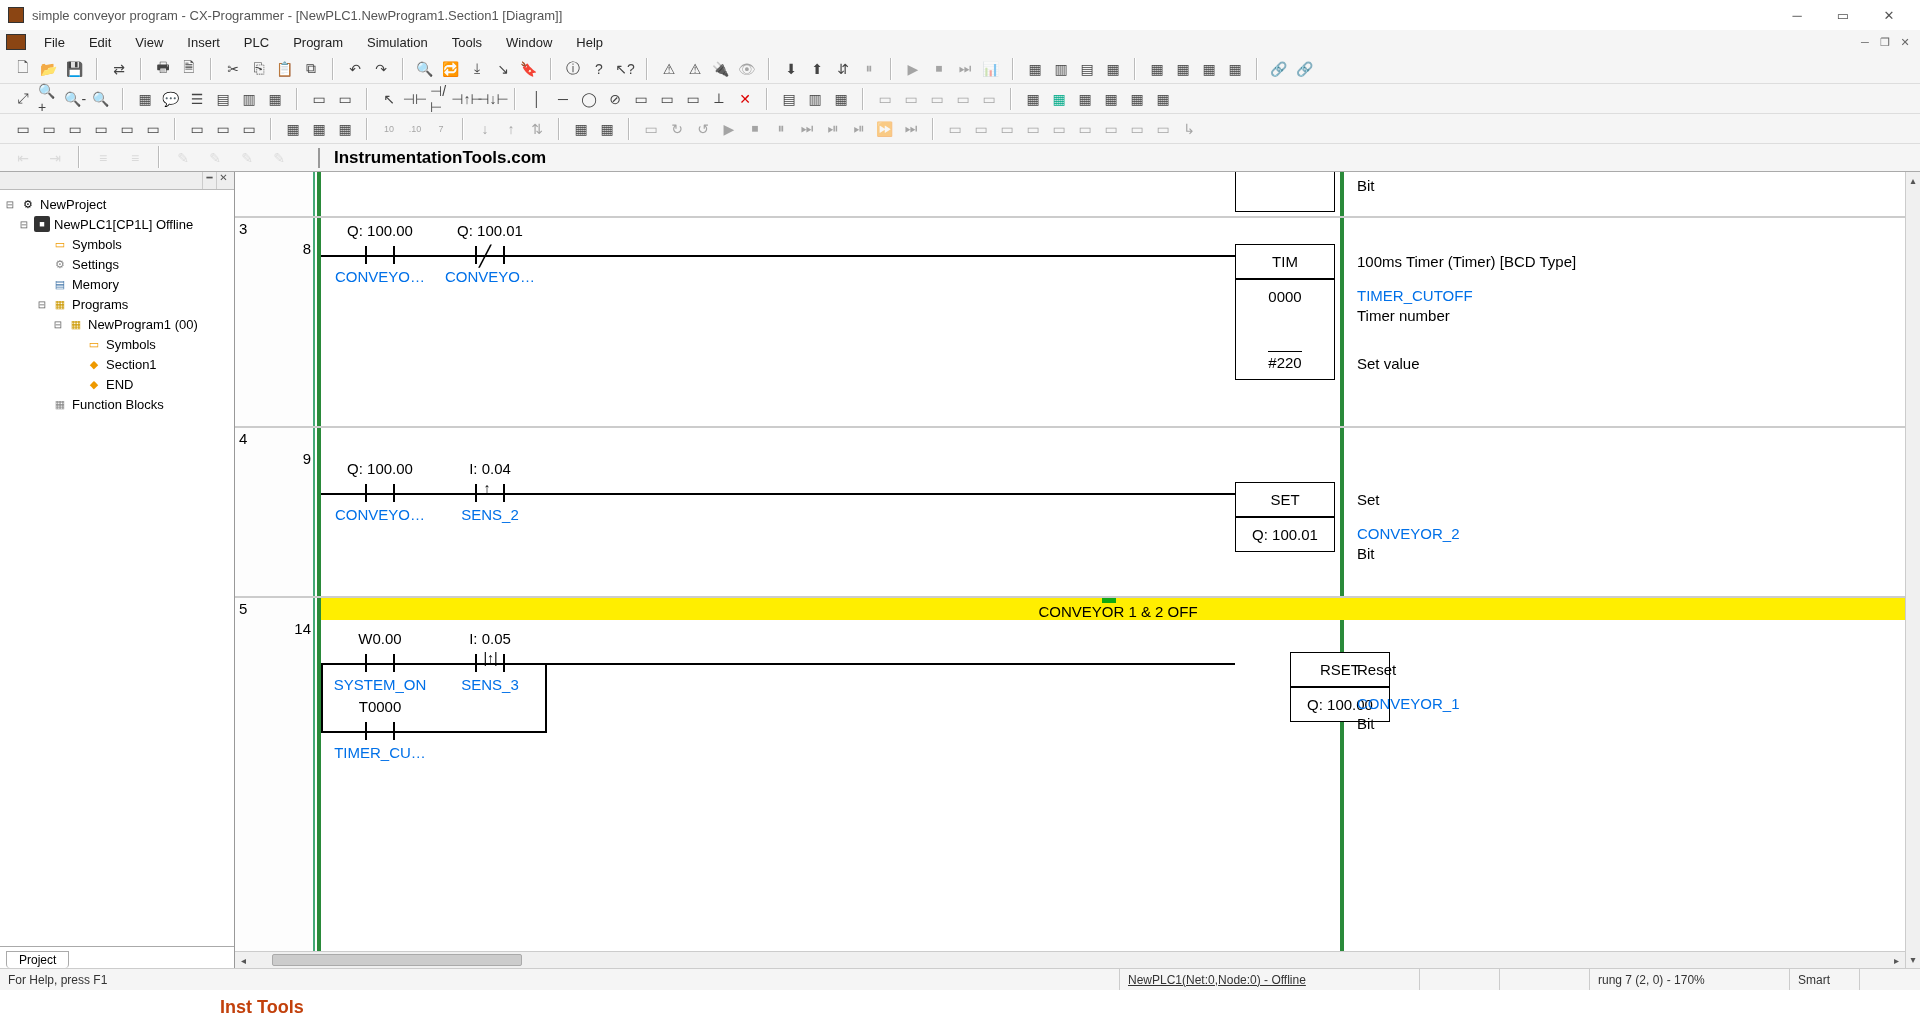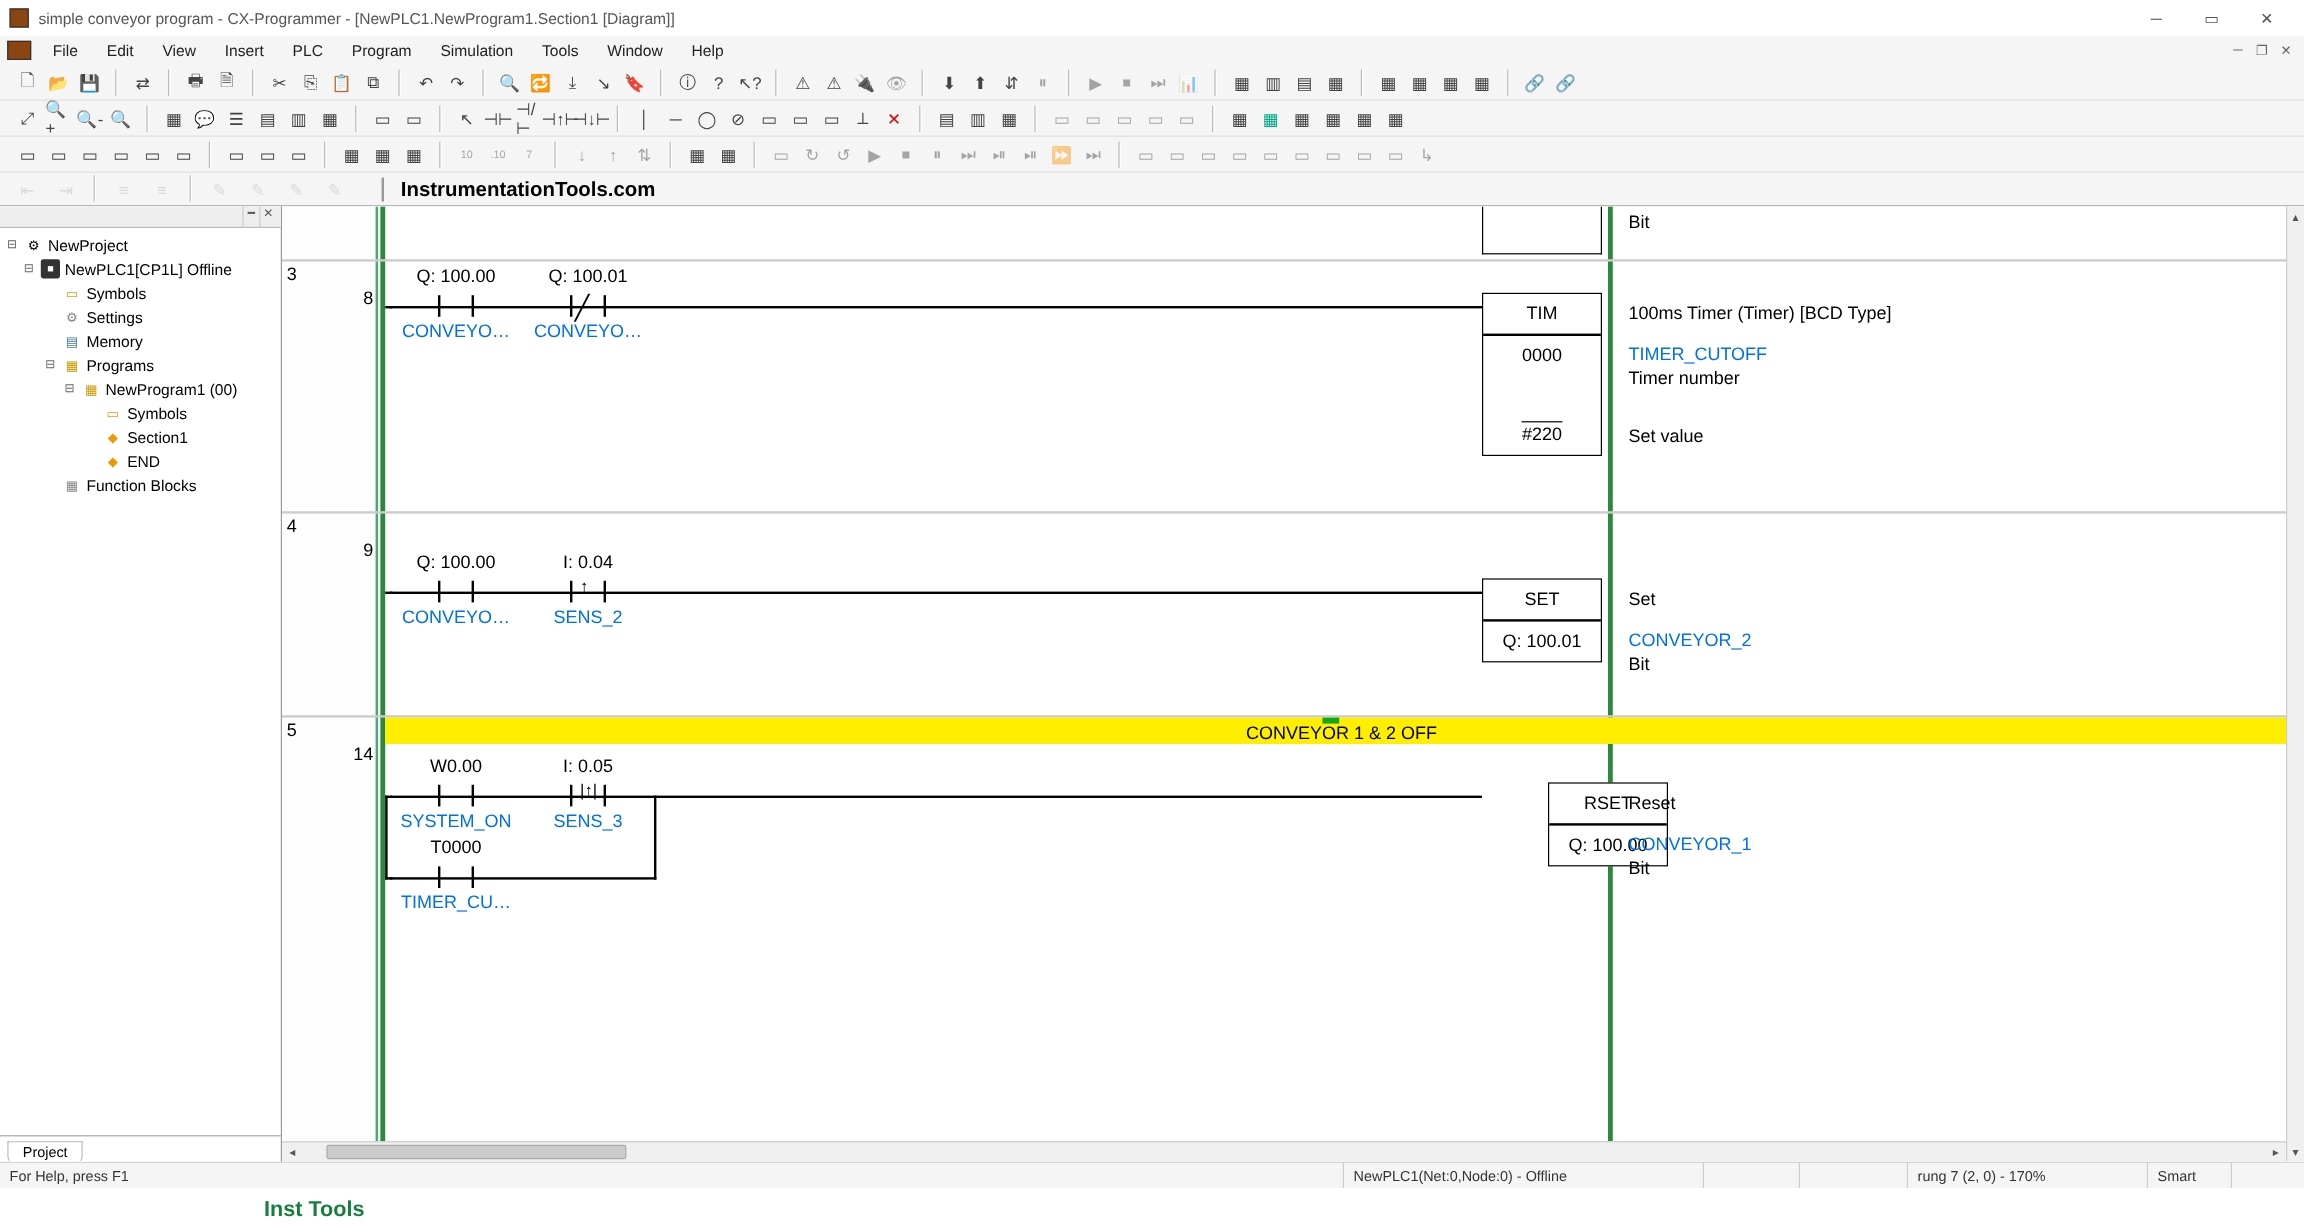--- a/index.html
+++ b/index.html
@@ -90,21 +90,21 @@
 
 .rdesc { position:absolute; left:1122px; font-size:15px; line-height: 20px; }
 .rdesc .lnk { color:#0070e8; }
 
 .scrollH { position:absolute; left:0; right:15px; bottom:0; height:17px; background:#f0f0f0; border-top:1px solid #ccc; display:flex; align-items:center; }
 .scrollH .thumb { width:250px; height:12px; background:#ccc; border:1px solid #aaa; margin-left:20px; border-radius:2px; }
 .scrollH .abtn { width:17px; height:17px; display:flex; align-items:center; justify-content:center; font-size:10px; color:#555; }
 .scrollV { position:absolute; right:0; top:0; bottom:0; width:15px; background:#f0f0f0; border-left:1px solid #ccc; display:flex; flex-direction:column; align-items:center; }
 .scrollV .abtn { height:17px; width:15px; display:flex; align-items:center; justify-content:center; font-size:10px; color:#555; }
 
-.watermark { position:absolute; left:220px; bottom:2px; color:#15803d; font-size:18px; font-weight:bold; pointer-events:none; }
+.watermark { position:absolute; left:220px; bottom:2px; color:#c2410c; font-size:18px; font-weight:bold; pointer-events:none; }
 </style>
 </head>
 <body>
 
 <div class="titlebar">
   <div class="appicon"></div>
   <div class="title">simple conveyor program - CX-Programmer - [NewPLC1.NewProgram1.Section1 [Diagram]]</div>
   <div class="winbtn">─</div>
   <div class="winbtn">▭</div>
   <div class="winbtn">✕</div>
@@ -602,19 +602,19 @@
       <div class="abtn">▸</div>
     </div>
   </div>
 </div>
 
 <div class="footerbar">
   <div class="fcell" style="border:none; width:220px;">For Help, press F1</div>
   <div class="watermark">Inst Tools</div>
   <div class="spacer"></div>
   <div class="fcell" style="width:60px;"></div>
-  <div class="fcell" style="width:300px;">NewPLC1(Net:0,Node:0) - Offline</div>
+  <div class="fcell" style="width:300px;text-decoration:underline;">NewPLC1(Net:0,Node:0) - Offline</div>
   <div class="fcell" style="width:80px;"></div>
   <div class="fcell" style="width:90px;"></div>
   <div class="fcell" style="width:200px;">rung 7 (2, 0)  - 170%</div>
   <div class="fcell" style="width:70px;">Smart</div>
   <div class="fcell" style="width:60px; border-right:none;"></div>
 </div>
 
 </body></html>

